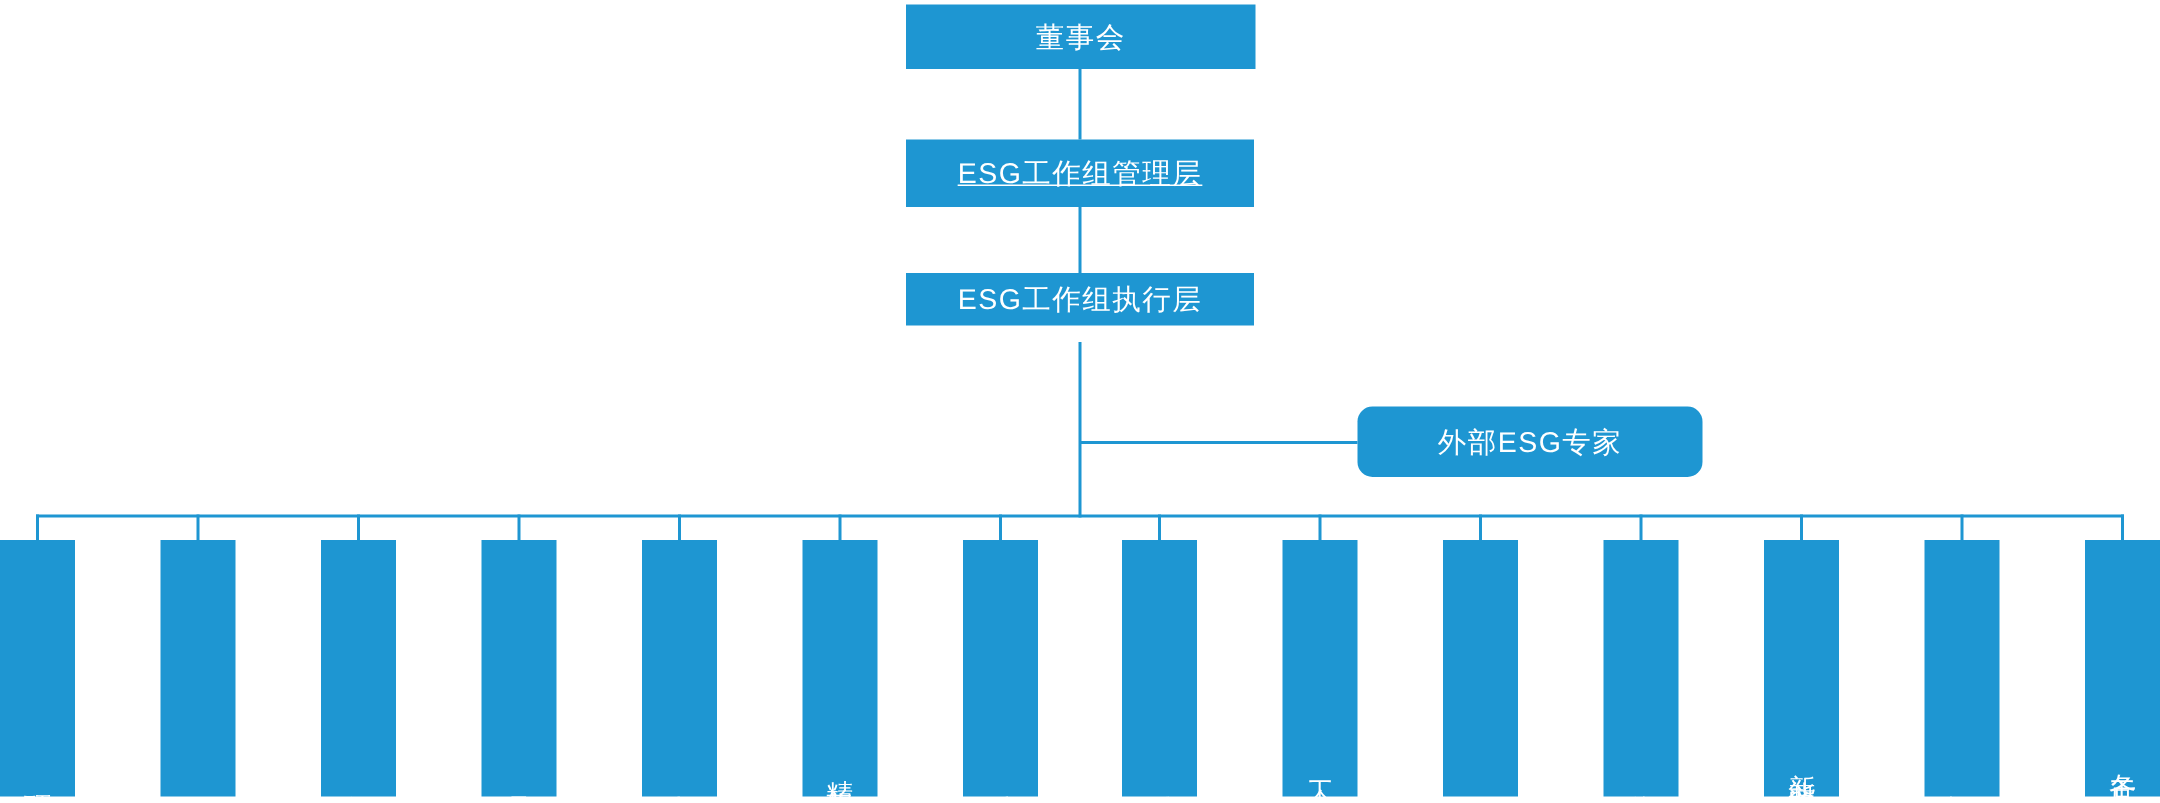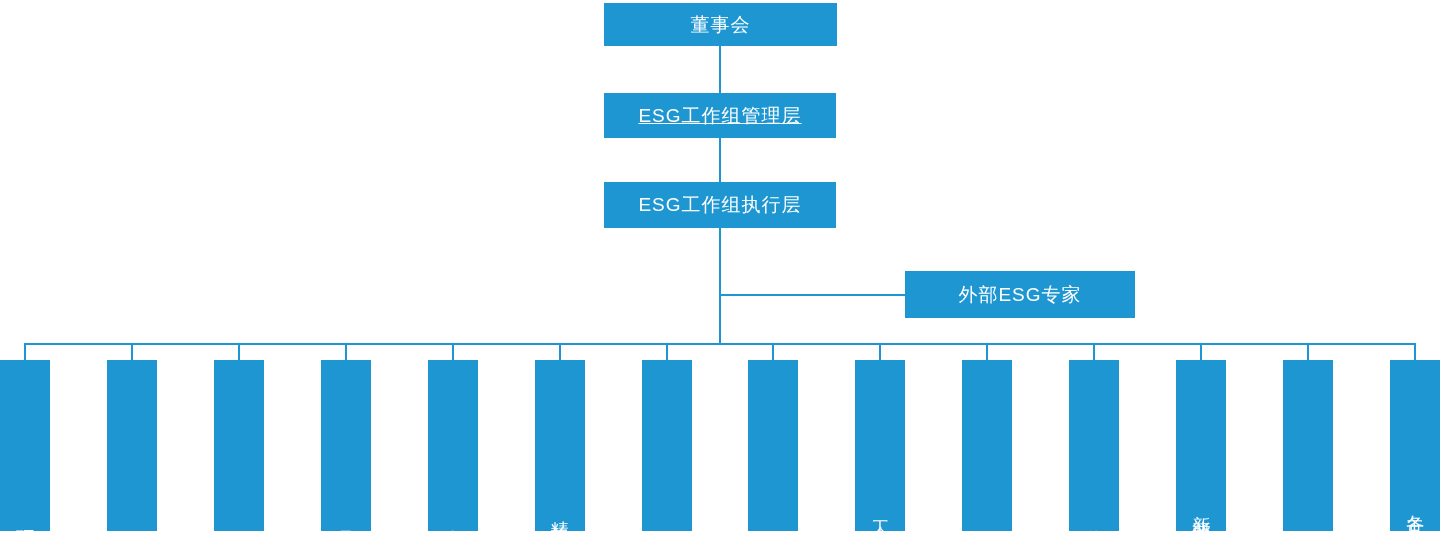--- a/index.html
+++ b/index.html
@@ -23,22 +23,22 @@
     color: #ffffff;
     display: flex;
     align-items: center;
     justify-content: center;
     font-size: 19px;
     letter-spacing: 1px;
     white-space: nowrap;
   }
   #node-board   { left: 604px; top: 3px;   width: 233px; height: 43px; }
   #node-mgmt    { left: 604px; top: 93px;  width: 232px; height: 45px; text-decoration: underline; }
-  #node-exec    { left: 604px; top: 182px; width: 232px; height: 46px; }
-  #node-advisor { left: 905px; top: 271px; width: 230px; height: 47px; }
+  #node-exec    { left: 604px; top: 182px; width: 232px; height: 35px; }
+  #node-advisor { left: 905px; top: 271px; width: 230px; height: 47px; border-radius: 10px; }
 
   .line {
     position: absolute;
     background: var(--accent);
   }
   #trunk-1  { left: 719px; top: 46px;  width: 2px;    height: 47px; }
   #trunk-2  { left: 719px; top: 138px; width: 2px;    height: 44px; }
   #trunk-3  { left: 719px; top: 228px; width: 2px;    height: 117px; }
   #branch-advisor { left: 720px; top: 294px; width: 185px; height: 2px; }
   #bus-line { left: 24px;  top: 343px; width: 1392px; height: 2px; }

